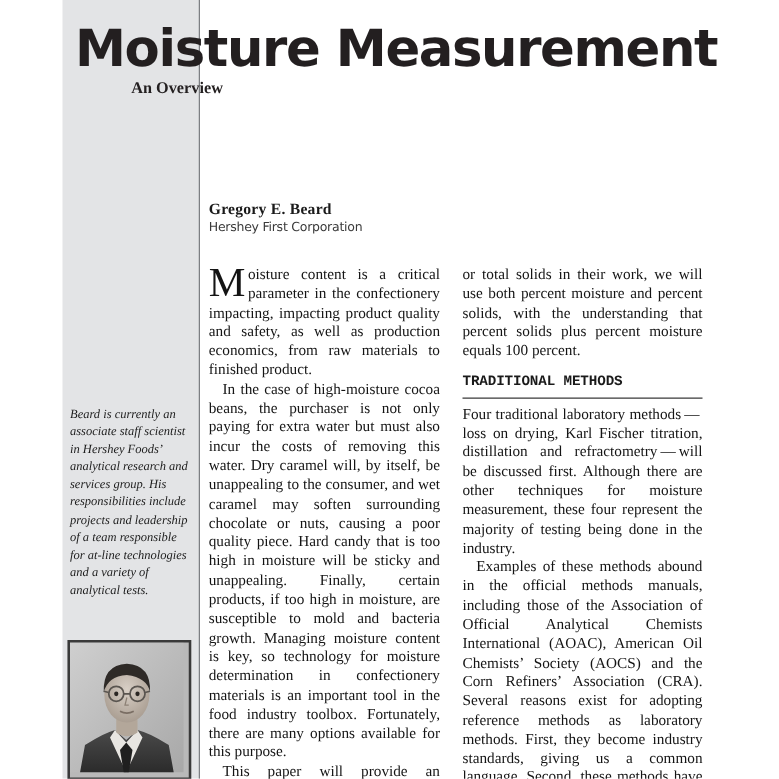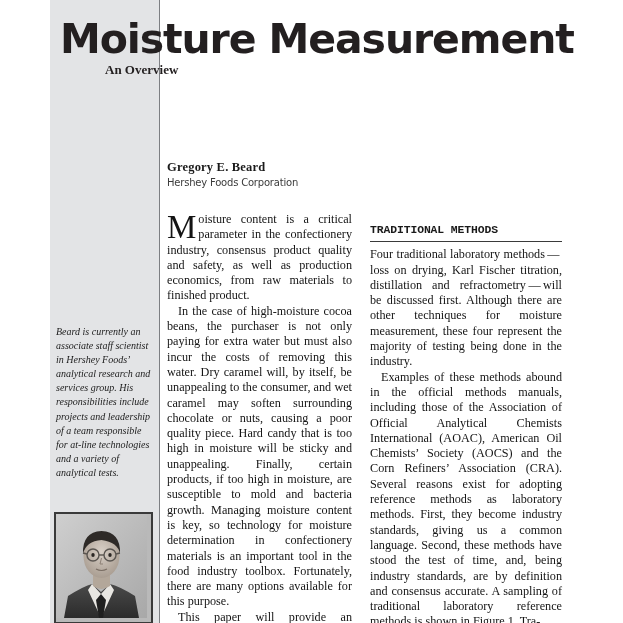--- a/index.html
+++ b/index.html
@@ -179,21 +179,21 @@
   <div class="gray-band"></div>
   <div class="vrule"></div>
 
   <div class="masthead">
     <div class="title">Moisture Measurement</div>
     <div class="subtitle">An Overview</div>
   </div>
 
   <div class="byline">
     <div class="byline-name">Gregory E. Beard</div>
-    <div class="byline-org">Hershey Foods Corporation</div>
+    <div class="byline-org">Hershey First Corporation</div>
   </div>
 
   <div class="bio">Beard is currently an associate staff scientist in Hershey Foods’ analytical research and services group. His responsibilities include projects and leadership of a team responsible for at-line technologies and a variety of analytical tests.</div>
 
   <div class="portrait-wrap">
     <svg width="91" height="104" viewBox="0 0 91 104">
       <defs>
         <linearGradient id="bg" x1="0" y1="0" x2="1" y2="1">
           <stop offset="0%" stop-color="#cfcfcf"></stop>
           <stop offset="100%" stop-color="#a8a8a8"></stop>
@@ -231,26 +231,27 @@
 
       <ellipse cx="37" cy="41" rx="1.7" ry="1.9" fill="#2b2724"></ellipse>
       <ellipse cx="54" cy="41" rx="1.7" ry="1.9" fill="#2b2724"></ellipse>
 
       <path d="M45.5 44 L44 50 L47 50" fill="none" stroke="#8d8176" stroke-width="1"></path>
       <path d="M40 55 Q45.5 58 51 55" fill="none" stroke="#7a6e64" stroke-width="1.2"></path>
     </svg>
   </div>
 
   <div class="col c1">
-    <p class="noindent"><span class="dropcap">M</span><span>oisture content is a critical parameter in the confectionery industry, consensus product quality and safety, as well as production economics, from raw materials to finished product.</span></p>
+    <p class="noindent"><span class="dropcap">M</span><span>oisture content is a critical parameter in the confectionery impacting, impacting product quality and safety, as well as production economics, from raw materials to finished product.</span></p>
     <p>In the case of high-moisture cocoa beans, the purchaser is not only paying for extra water but must also incur the costs of removing this water. Dry caramel will, by itself, be unappealing to the consumer, and wet caramel may soften surrounding chocolate or nuts, causing a poor quality piece. Hard candy that is too high in moisture will be sticky and unappealing. Finally, certain products, if too high in moisture, are susceptible to mold and bacteria growth. Managing moisture content is key, so technology for moisture determination in confectionery materials is an important tool in the food industry toolbox. Fortunately, there are many options available for this purpose.</p>
     <p>This paper will provide an overview of these tools, including traditional laboratory methods as well as at-line methods. The focus will be on principles and implementation strategy, rather than technical</p>
   </div>
 
   <div class="col c2">
+    <p class="noindent">or total solids in their work, we will use both percent moisture and percent solids, with the understanding that percent solids plus percent moisture equals 100 percent.</p>
 
     <div class="sec-head">TRADITIONAL METHODS</div>
     <hr class="sec-rule">
 
     <p class="noindent">Four traditional laboratory methods — loss on drying, Karl Fischer titration, distillation and refractometry — will be discussed first. Although there are other techniques for moisture measurement, these four represent the majority of testing being done in the industry.</p>
     <p>Examples of these methods abound in the official methods manuals, including those of the Association of Official Analytical Chemists International (AOAC), American Oil Chemists’ Society (AOCS) and the Corn Refiners’ Association (CRA). Several reasons exist for adopting reference methods as laboratory methods. First, they become industry standards, giving us a common language. Second, these methods have stood the test of time, and, being industry standards, are by definition and consensus accurate. A sampling of traditional laboratory reference methods is shown in Figure 1. Tra-</p>
   </div>
 
 </div>
 

